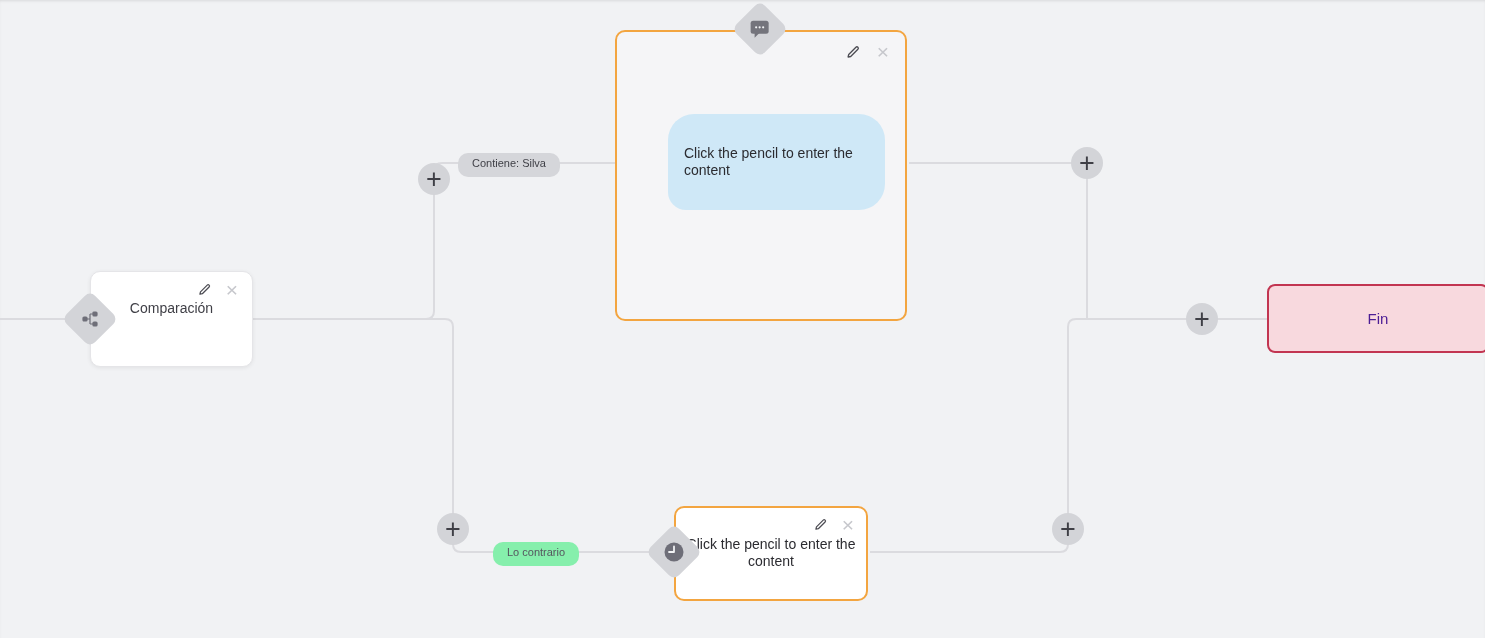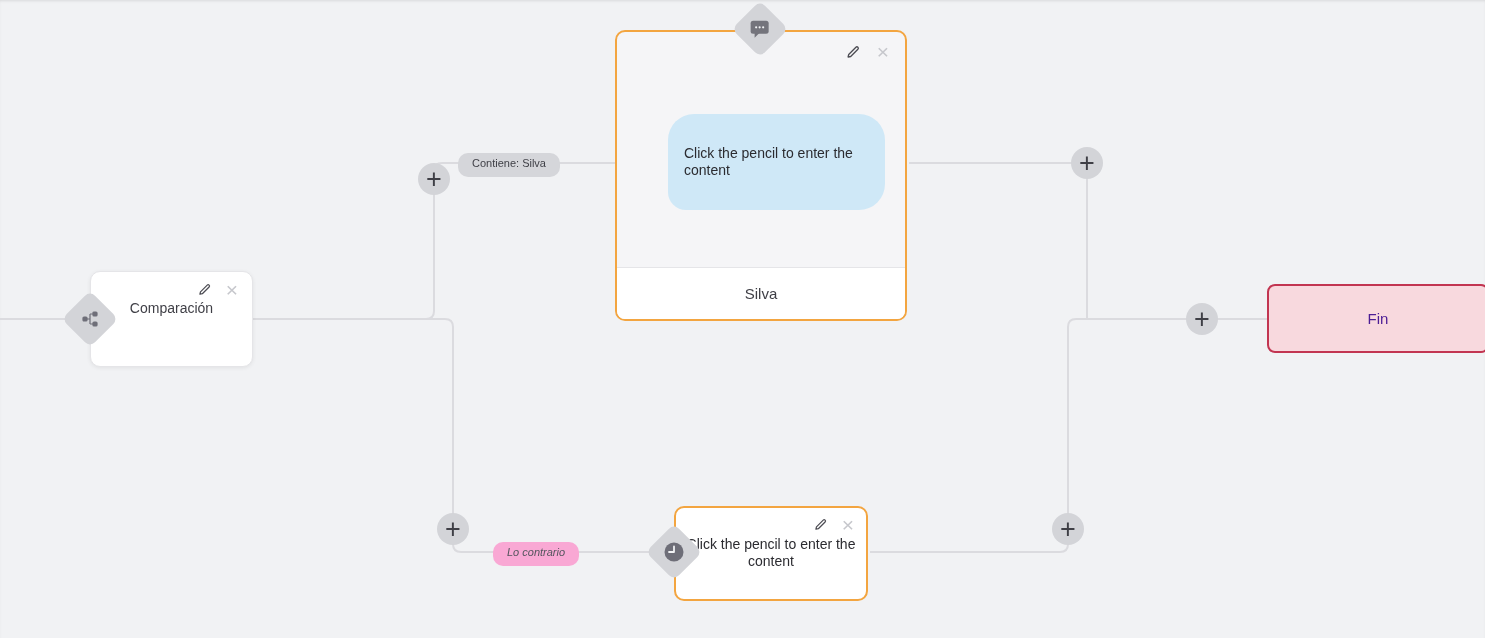--- a/index.html
+++ b/index.html
@@ -24,21 +24,21 @@
     cursor:pointer;user-select:none;
   }
 
   
   .pill{
     position:absolute;z-index:1;
     height:24px;line-height:20px;padding:0 14px;
     border-radius:10px;font-size:11px;white-space:nowrap;
   }
   .pill.gray{background:#d5d6da;color:#3f3f46;}
-  .pill.white{background:#f9a8d4;color:#55555e;font-style:italic;}
+  .pill.white{background:#86efac;color:#55555e;}
 
   
   .node{position:absolute;z-index:2;box-sizing:border-box;border-radius:10px;}
   .shadow{box-shadow:0 1px 4px rgba(0,0,0,.07);}
 
   .node-actions{position:absolute;display:flex;align-items:center;}
   .icon-btn{cursor:pointer;display:inline-flex;align-items:center;justify-content:center;line-height:0;}
   .close-glyph{font-size:21px;color:#c6c7cc;font-weight:400;line-height:14px;}
 
   
@@ -153,23 +153,20 @@
       <span class="icon-btn">
         <svg width="16" height="16" viewBox="0 0 16 16">
             <path d="M3.1 13 L3.7 10.5 L10.9 3.3 Q11.9 2.3 12.9 3.3 Q13.9 4.3 12.9 5.3 L5.7 12.5 Z" fill="none" stroke="#4b4b52" stroke-width="1.3" stroke-linejoin="round"></path>
           </svg>
       </span>
       <span class="icon-btn close-glyph">×</span>
     </div>
     <div class="bubble">
       <span>Click the pencil to enter the content</span>
     </div>
-    <div class="node-footer">
-      <span>Silva</span>
-    </div>
   </div>
   <div class="diamond" style="left:740px;top:9px;">
     <span class="dicon">
       <svg width="20" height="19" viewBox="0 0 20 19">
         <rect x="1" y="1" width="18" height="13" rx="2.5" fill="#74747c"></rect>
         <path d="M5 13 L5 18 L10 13 Z" fill="#74747c"></path>
         <circle cx="6.5" cy="7.5" r="1.1" fill="#f1f2f4"></circle>
         <circle cx="10" cy="7.5" r="1.1" fill="#f1f2f4"></circle>
         <circle cx="13.5" cy="7.5" r="1.1" fill="#f1f2f4"></circle>
       </svg>

